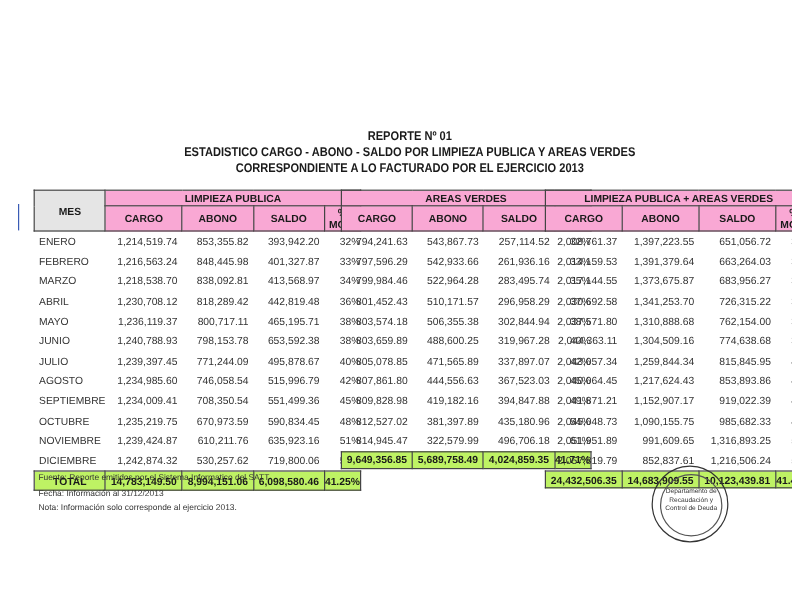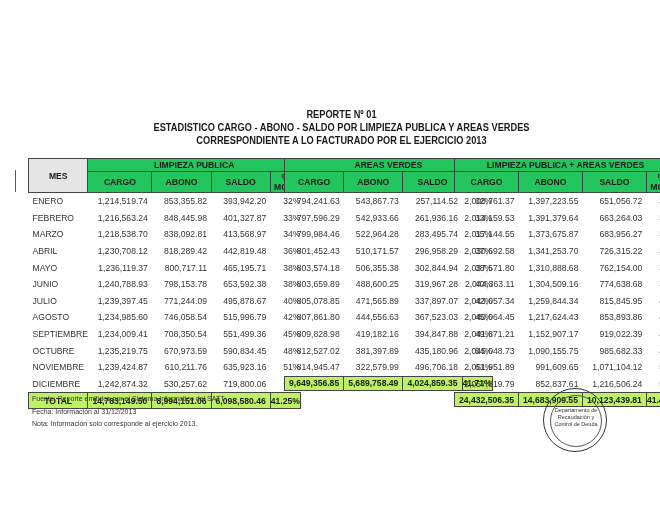--- a/index.html
+++ b/index.html
@@ -10,21 +10,21 @@
   .titles { position: absolute; left: 0; top: 108px; width: 653px; text-align: center; }
   .titles div { font-size: 10.5px; font-weight: bold; line-height: 13px; color: #1a1a1a; transform: scaleX(0.88); }
   .titles .t1 { margin-left: 30px; }
   .titles .t2 { margin-left: 30px; }
   .titles .t3 { margin-left: 30px; }
 
   .grid { position: absolute; top: 158px; left: 28px; width: 620px; }
   table { border-collapse: collapse; font-size: 8.6px; }
   .tbl { position: absolute; top: 0; }
   .hdr-cell {
-    background: #22c55e; border: 1px solid #444; font-weight: bold; text-align: center;
+    background: #f9a8d4; border: 1px solid #444; font-weight: bold; text-align: center;
     height: 12px; padding: 0; color: #1a1a1a;
   }
   .mes-cell { background: #e5e5e5; border: 1px solid #444; font-weight: bold; text-align: center; color:#1a1a1a; }
   td.v { text-align: right; padding: 0 4px; height: 16.6px; color: #333; white-space: nowrap; }
   td.m { text-align: left; padding: 0 0 0 4px; height: 16.6px; color: #333; }
   td.p { text-align: right; padding: 0; color: #333; }
   .total td { background: #bef264; border: 1px solid #444; font-weight: bold; color: #1a1a1a; height: 13px; }
 
   .notes { position: absolute; left: 32px; top: 393px; font-size: 7px; color: #333; line-height: 12.5px; }
   .stamp {
@@ -332,21 +332,21 @@
         </tr>
         <tr>
           <td class="v">2,045,048.73</td>
           <td class="v">1,090,155.75</td>
           <td class="v">985,682.33</td>
           <td class="p">48%</td>
         </tr>
         <tr>
           <td class="v">2,051,951.89</td>
           <td class="v">991,609.65</td>
-          <td class="v">1,071,104.12</td>
+          <td class="v">1,316,893.25</td>
           <td class="p">52%</td>
         </tr>
         <tr>
           <td class="v">2,057,819.79</td>
           <td class="v">852,837.61</td>
           <td class="v">1,216,506.24</td>
           <td class="p">59%</td>
         </tr>
         <tr class="total">
           <td class="v">24,432,506.35</td>

